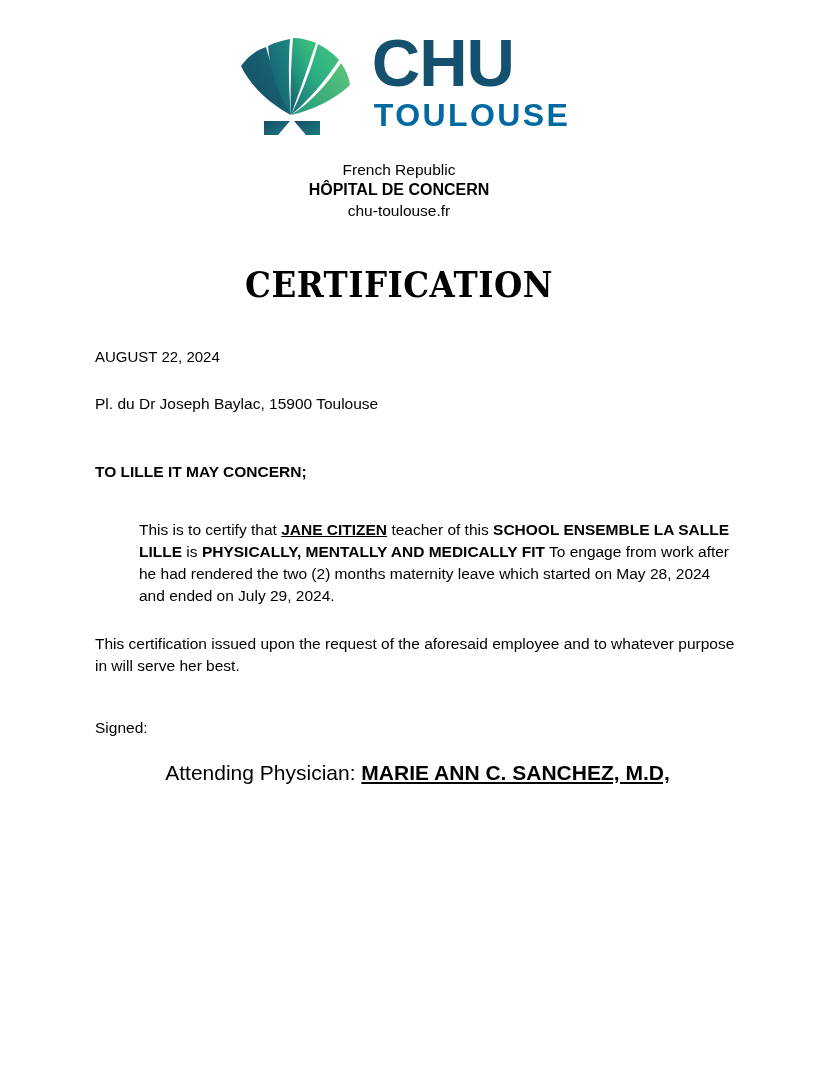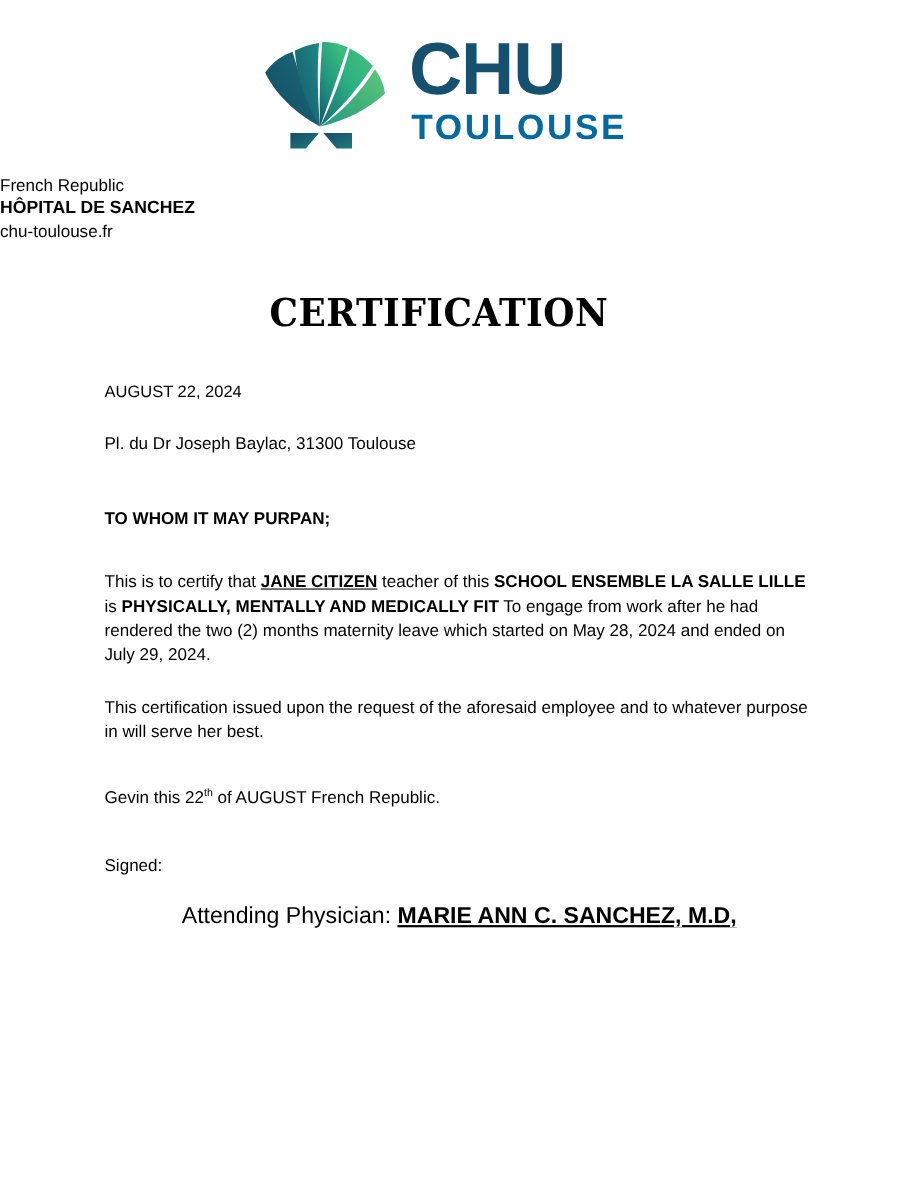--- a/index.html
+++ b/index.html
@@ -64,21 +64,21 @@
     font-family: "Liberation Sans", sans-serif;
     font-weight: 600;
     font-size: 32px;
     letter-spacing: 2.4px;
     margin-top: 5px;
     padding-left: 2px;
   }
 
   
   .org-block {
-    text-align: left;
+    text-align: center;
     margin-top: 20px;
     font-size: 15.5px;
     line-height: 1.31;
   }
   .org-block .org-line { display: block; }
   .org-block .org-strong { font-weight: 700; font-size: 16px; }
 
   
   .doc-title {
     text-align: center;
@@ -112,21 +112,21 @@
     font-size: 15.5px;
     font-weight: 700;
   }
 
   .para {
     font-size: 15.5px;
     line-height: 1.42;
     text-align: left;
   }
 
-  .para-certify { margin-top: 38px; }
+  .para-certify { margin-top: 38px; margin-left: 44px; }
   .para-request { margin-top: 26px; }
   .para-given   { margin-top: 38px; }
 
   .sig-signed {
     margin-top: 42px;
     font-size: 15.5px;
   }
   .sig-physician {
     margin-top: 24px;
     font-size: 21px;
@@ -196,39 +196,38 @@
       </svg>
 
       <div class="logo-wordmark">
         <div class="logo-chu" style="color:#15506e">CHU</div>
         <div class="logo-toulouse" style="color:#0369a1">TOULOUSE</div>
       </div>
     </div>
 
     <div class="org-block">
       <span class="org-line">French Republic</span>
-      <span class="org-line org-strong">HÔPITAL DE SANCHEZ</span>
+      <span class="org-line org-strong">HÔPITAL DE CONCERN</span>
       <span class="org-line">chu-toulouse.fr</span>
     </div>
   </div>
 
   <div class="doc-title">CERTIFICATION</div>
 
   <div class="body-area">
 
     <div class="line-date">AUGUST 22, 2024</div>
 
-    <div class="line-address">Pl. du Dr Joseph Baylac, 31300 Toulouse</div>
-
-    <div class="salutation">TO WHOM IT MAY PURPAN;</div>
+    <div class="line-address">Pl. du Dr Joseph Baylac, 15900 Toulouse</div>
+
+    <div class="salutation">TO LILLE IT MAY CONCERN;</div>
 
     <p class="para para-certify"><span>This is to certify that </span><span class="bu">JANE CITIZEN</span><span> teacher of this </span><span class="b">SCHOOL ENSEMBLE LA SALLE LILLE</span><span> is </span><span class="b">PHYSICALLY, MENTALLY AND MEDICALLY FIT</span><span> To engage from work after he had rendered the two (2) months maternity leave which started on May 28, 2024 and ended on July 29, 2024.</span></p>
 
     <p class="para para-request">This certification issued upon the request of the aforesaid employee and to whatever purpose in will serve her best.</p>
 
-    <p class="para para-given"><span>Gevin this </span><span>22</span><sup>th</sup><span> of AUGUST French Republic.</span></p>
 
     <div class="sig-signed">Signed:</div>
 
     <div class="sig-physician"><span>Attending Physician: </span><span class="bu">MARIE ANN C. SANCHEZ, M.D,</span></div>
 
   </div>
 </div>
 
 </body></html>

